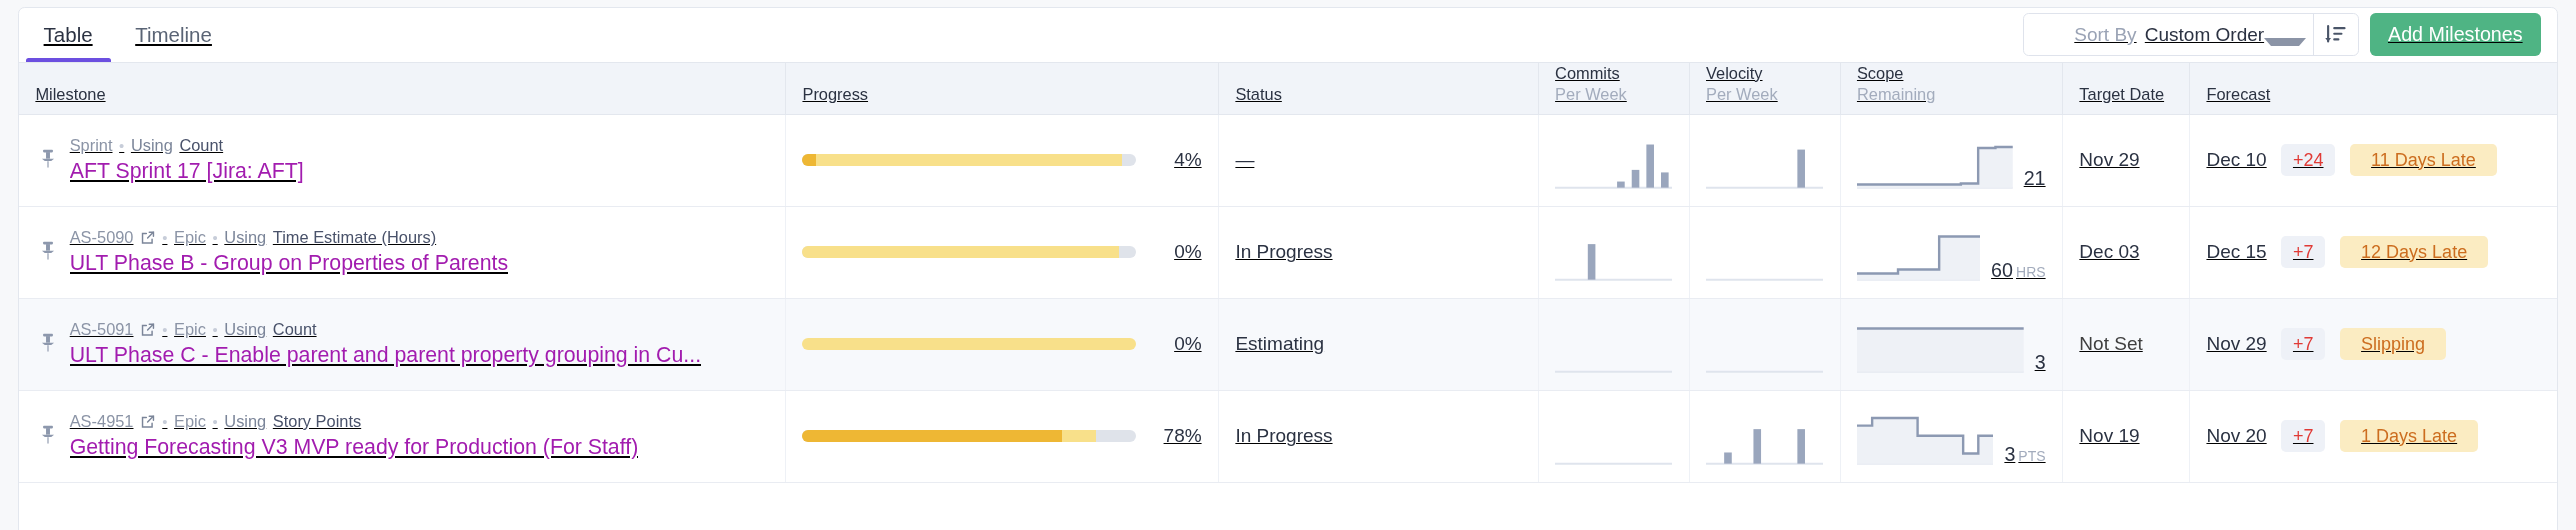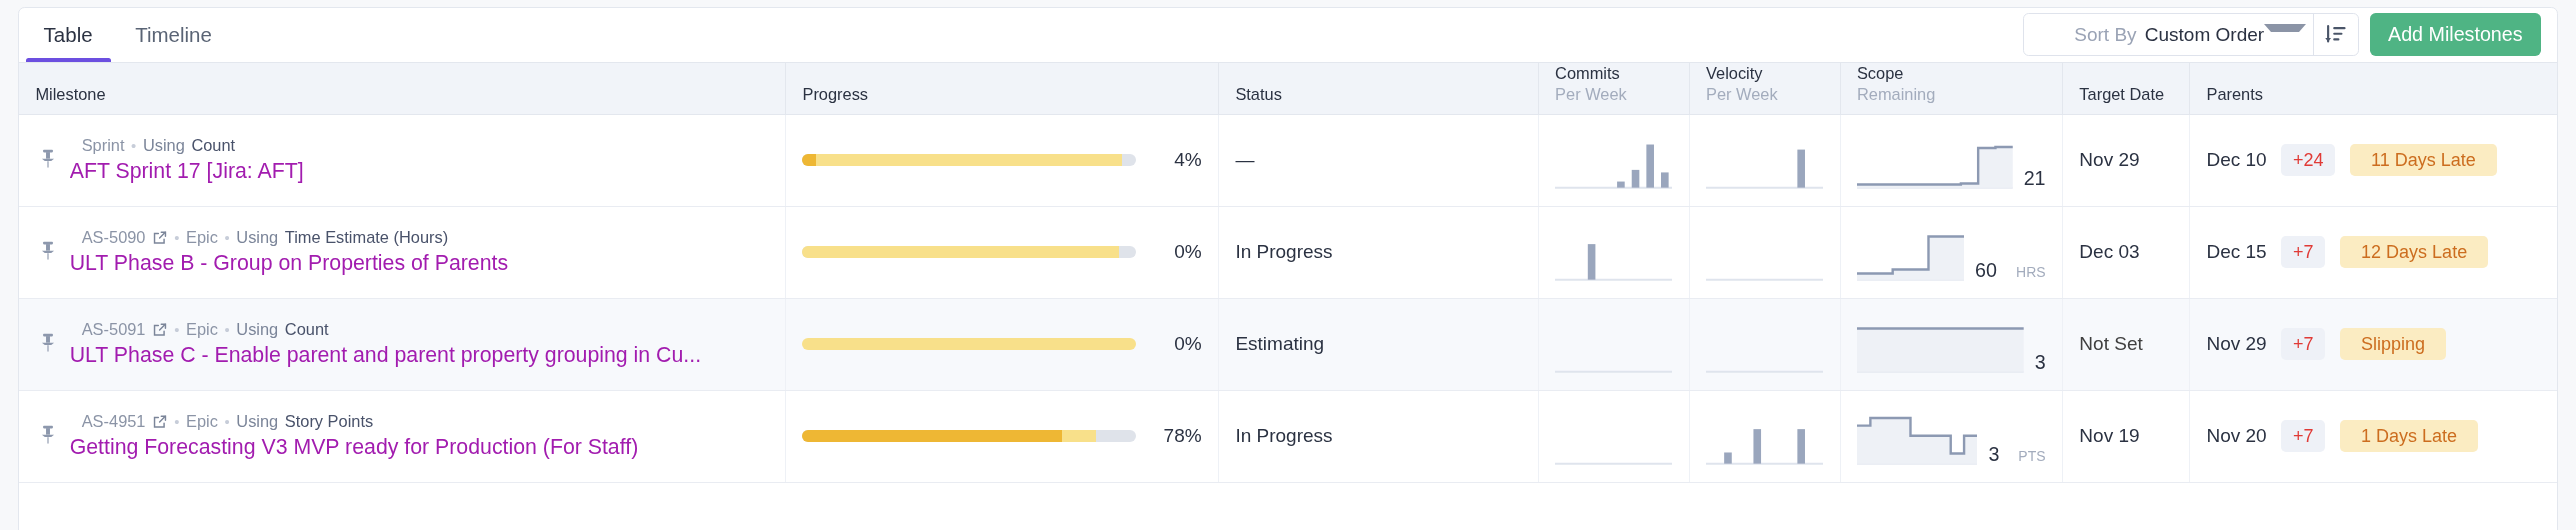--- a/index.html
+++ b/index.html
@@ -2,21 +2,21 @@
 <html style="font-size:13px"><head>
 <meta charset="utf-8">
 <style>
   * { box-sizing: border-box; margin: 0; padding: 0; }
   html, body {
     width: 2576px; height: 530px;
     background: #f7f8fa;
     font-family: "Liberation Sans", sans-serif;
     overflow: hidden;
   }
-  .page { width: 2576px; height: 530px; position: relative; padding: 6.6px 18px 0 18px; }
+  .page { width: 2576px; height: 530px; position: relative; padding: 6.6px 18px 0 18px; text-decoration: underline; }
 
   .card {
     background: #ffffff;
     border: 0.8px solid #e3e7ee;
     border-radius: 6.6px 6.6px 0 0;
     width: 2540px;
     height: 525px;
     position: relative;
     overflow: hidden;
   }
@@ -110,21 +110,21 @@
     height: 92px;
     vertical-align: middle;
     padding: 0 16.4px;
   }
   tbody tr.alt td { background: #f7f9fc; }
 
   
   .ms-cell { display: flex; align-items: center; gap: 13px; padding-left: 3.3px; }
   .pin { flex: 0 0 auto; cursor: pointer; }
   .ms-text { display: flex; flex-direction: column; gap: 4.1px; min-width: 0; }
-  .ms-meta { font-size: 16.4px; color: #8b94a6; display: flex; align-items: center; gap: 6.6px; white-space: nowrap; margin-left: 12px; }
+  .ms-meta { font-size: 16.4px; color: #8b94a6; display: flex; align-items: center; gap: 6.6px; white-space: nowrap; }
   .ms-meta .k { color: #7b8599; }
   .ms-meta .strong { color: #49526a; }
   .ms-meta .dot { color: #c7cdd9; font-size: 14.8px; }
   .ext { display: inline-flex; cursor: pointer; }
   .ms-title {
     font-size: 21.3px; color: #a21caf;
     white-space: nowrap; overflow: hidden; text-overflow: ellipsis;
   }
 
   
@@ -134,21 +134,21 @@
   .pseg-mid { background: #f8e08a; }
   .ppct { font-size: 19px; color: #2b3242; width: 48px; text-align: right; flex: 0 0 auto; }
 
   .status-txt { font-size: 19px; color: #2b3242; }
 
   
   .spark { width: 100%; height: 59px; display: block; }
   .scope-cell { display: flex; align-items: flex-end; gap: 11px; }
   .scope-spark { flex: 1 1 auto; }
   .scope-val { font-size: 19.7px; color: #2b3242; white-space: nowrap; flex: 0 0 auto; }
-  .scope-unit { font-size: 14px; color: #a3acbd; margin-left: 19px; }
+  .scope-unit { font-size: 14px; color: #a3acbd; margin-left: 3px; }
 
   .date-txt { font-size: 19px; color: #2b3242; }
   .date-txt.muted { color: #404040; }
 
   .forecast-cell { display: flex; align-items: center; gap: 14.8px; }
   .badge-delta {
     background: #eef1f7; color: #e03a36;
     font-size: 18px; border-radius: 4.9px; padding: 5.7px 11.5px;
   }
   .badge-late {
@@ -182,21 +182,21 @@
           <span>Table</span>
         </div>
         <div class="tab">
           <span>Timeline</span>
         </div>
       </div>
 
       <div class="toolbar-right">
 
         <div class="select sortby">
-          <div style="display:flex;align-items:flex-start;padding-right:6.6px;margin-left:36px;">
+          <div style="display:flex;align-items:flex-end;padding-right:6.6px;margin-left:36px;">
             <span class="lbl">Sort By</span>
             <span class="val">Custom Order</span>
             <span class="caret"></span>
           </div>
           <div class="sort-divider"></div>
           <div class="sort-dir">
             <svg width="24.6" height="24.6" viewBox="0 0 24 24" fill="none" stroke="#4a5568" stroke-width="2.1" stroke-linecap="round">
               <path d="M5 4 L5 19"></path>
                 <path d="M2.2 15.6 L5 19.2 L7.8 15.6" fill="#4a5568" stroke="none"></path>
               <path d="M11 6 H21"></path>
@@ -241,21 +241,21 @@
             <span class="h2">Per Week</span>
           </th>
           <th>
             <span class="h1">Scope</span>
             <span class="h2">Remaining</span>
           </th>
           <th>
             <span class="h1">Target Date</span>
           </th>
           <th style="border-right:none">
-            <span class="h1">Parents</span>
+            <span class="h1">Forecast</span>
           </th>
         </tr>
       </thead>
       <tbody id="tbody">
           <tr>
   <td>
     <div class="ms-cell">
       <span class="pin"><svg width="18" height="21.3" viewBox="0 0 22 26" fill="#8d98ad">
 <rect x="5" y="2" width="12" height="3.4" rx="1"></rect>
                     <rect x="8.6" y="5" width="4.8" height="8"></rect>

